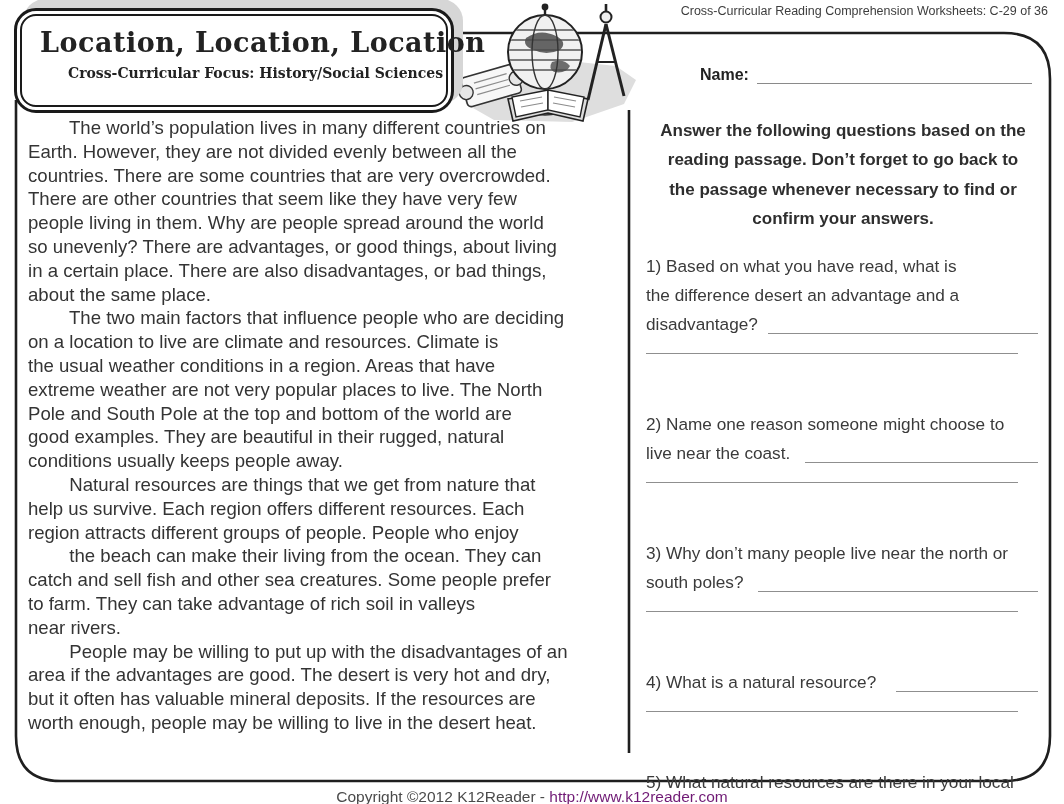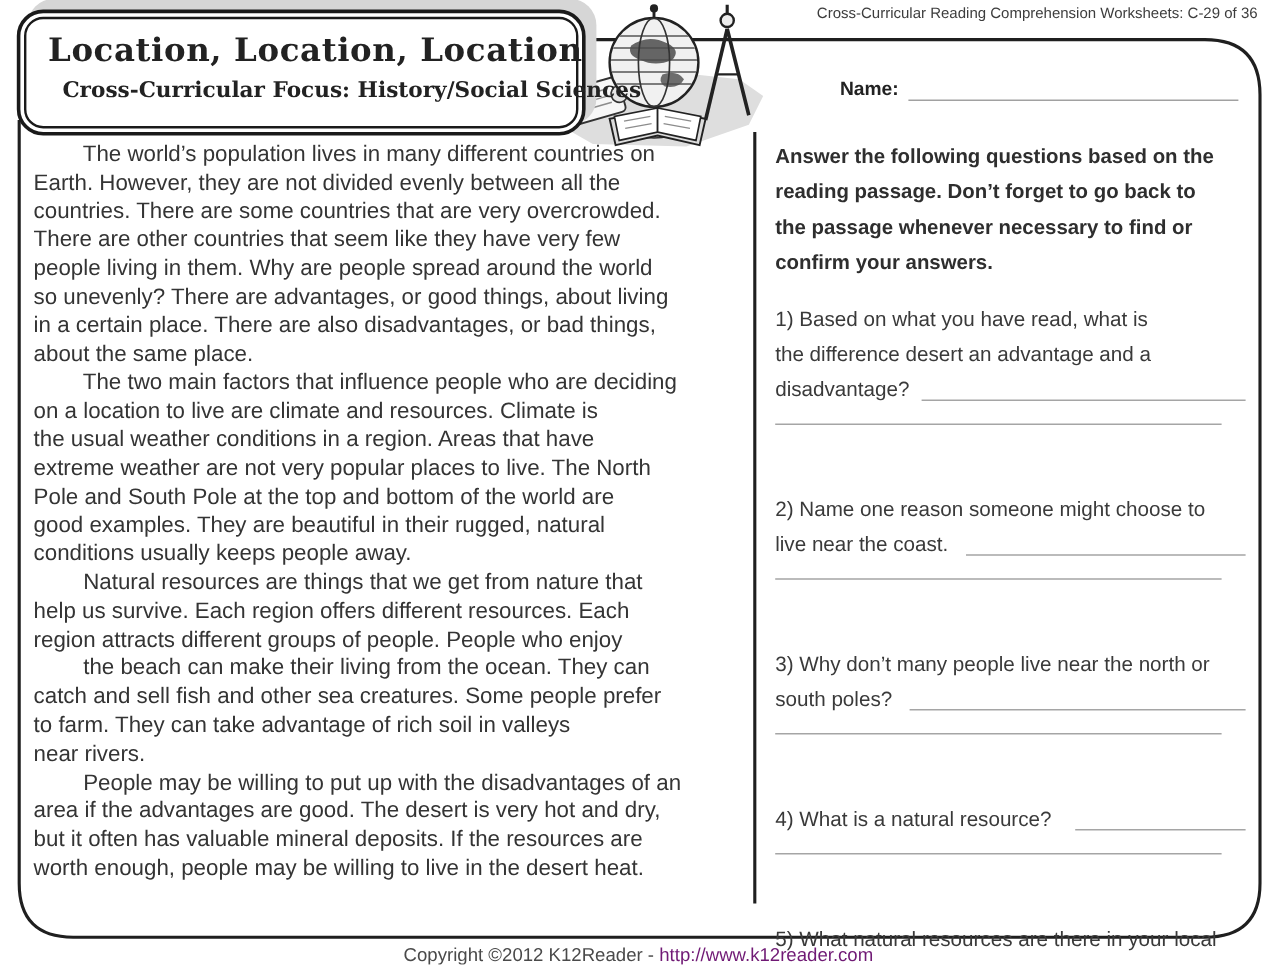--- a/index.html
+++ b/index.html
@@ -7,44 +7,44 @@
         font-family:"Liberation Sans",sans-serif;}
 
   
   .outline-svg{position:absolute;left:0;top:0;z-index:1;}
 
   
   .header-label{position:absolute;top:4px;right:16px;font-size:12.5px;color:#3d3d3d;z-index:4;}
 
   
   .title-box{position:absolute;left:14px;top:8px;width:434px;height:99px;background:#fff;
-             border:3.5px solid #1a1a1a;border-radius:22px;box-shadow:9px -9px 0 0 #d6d6d6;z-index:3;padding-left:34px;}
+             border:3.5px solid #1a1a1a;border-radius:22px;box-shadow:9px -9px 0 0 #d6d6d6;z-index:3;}
   .title-box-inner{position:absolute;inset:3px;border:2px solid #1a1a1a;border-radius:16px;
                    padding:11px 14px 0 18px;box-sizing:border-box;}
   .wk-title{font-family:"DejaVu Serif",serif;font-weight:bold;font-size:27px;color:#222;
             letter-spacing:.5px;white-space:nowrap;}
-  .wk-subtitle{font-family:"DejaVu Serif",serif;font-weight:bold;font-size:18px;color:#222;
-               margin-top:7px;margin-left:12px;white-space:nowrap;}
+  .wk-subtitle{font-family:"DejaVu Serif",serif;font-weight:bold;font-size:14px;color:#222;
+               margin-top:7px;margin-left:28px;white-space:nowrap;}
 
   
   .illu{position:absolute;left:448px;top:0;z-index:2;}
 
   
   .name-row{position:absolute;left:700px;top:66px;width:332px;display:flex;align-items:flex-start;
             font-size:16px;font-weight:bold;color:#222;z-index:2;}
   .name-line{flex:1;border-bottom:1.6px solid #8a8a8a;margin-left:8px;height:17px;}
 
   
   .passage{position:absolute;left:28px;top:116px;width:588px;z-index:2;
            font-size:18.6px;line-height:23.8px;color:#343434;}
   .pline{white-space:pre;}
 
   
   .qpanel{position:absolute;left:646px;top:116px;width:394px;z-index:2;}
-  .instructions{font-weight:bold;font-size:17px;line-height:29.4px;color:#2e2e2e;}
+  .instructions{font-weight:bold;font-size:17px;line-height:29.4px;color:#2e2e2e;text-align:center;}
   .iline{white-space:pre;}
   .question{margin-top:56px;font-size:17.2px;line-height:29px;color:#3a3a3a;}
   .question:first-child{margin-top:18px;}
   .qline{white-space:pre;}
   .q-inline{display:flex;}
   .q-inline .txt{white-space:pre;}
   .blank{flex:1;border-bottom:1.6px solid #8f8f8f;margin:0 2px 5px 10px;}
   .blank-line{height:0;border-bottom:1.6px solid #8f8f8f;margin-top:14px;width:372px;}
 
   

